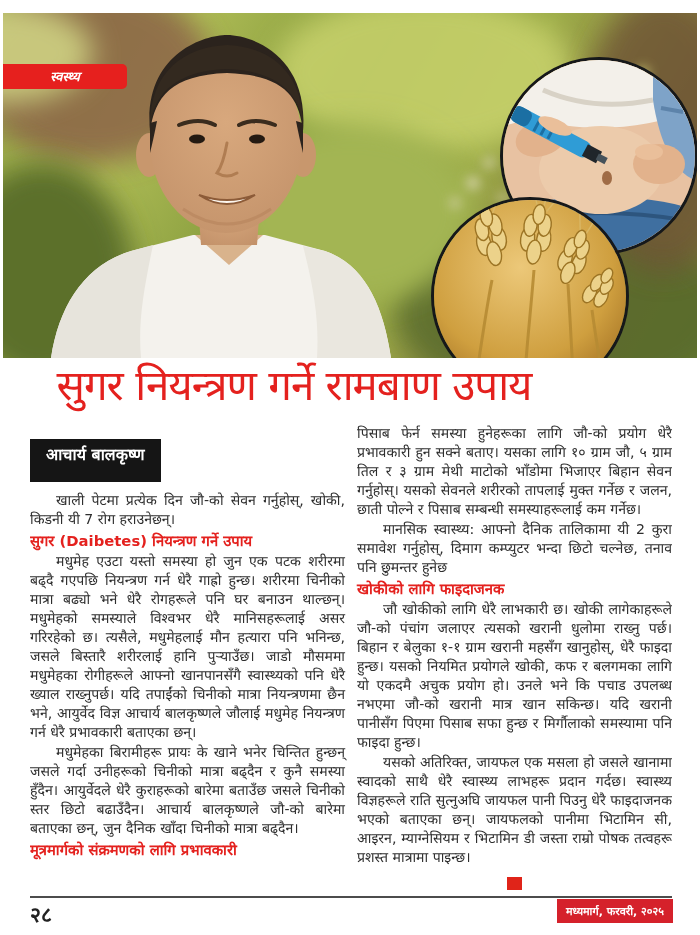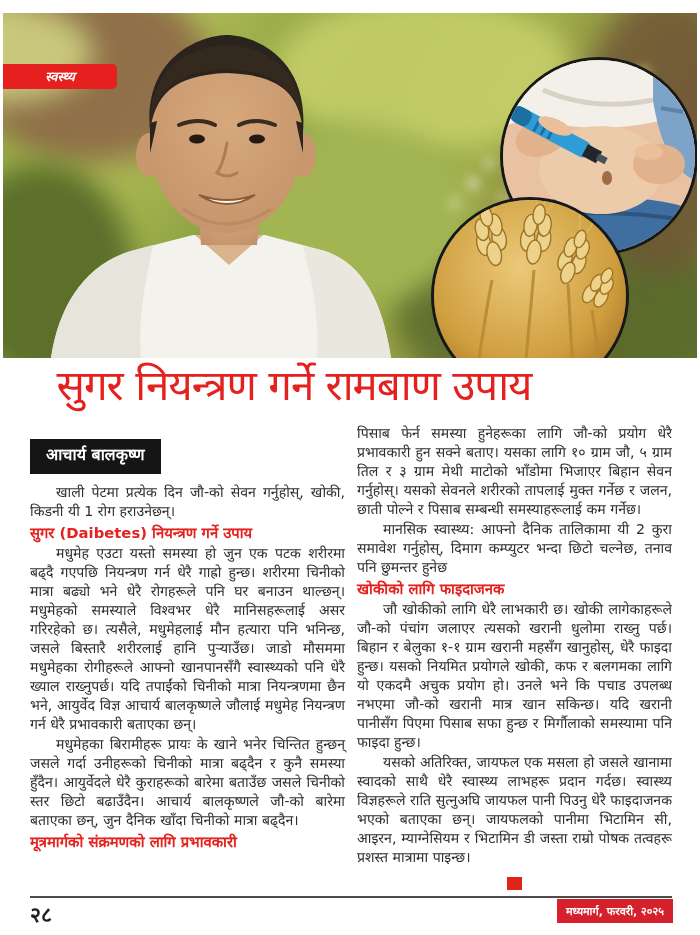--- a/index.html
+++ b/index.html
@@ -3,37 +3,37 @@
 <meta charset="utf-8">
 <style>
   html,body{margin:0;padding:0;background:#e8e8e8;}
   .page{position:relative;width:700px;height:935px;margin:0 auto;background:#ffffff;
         font-family:"DejaVu Sans","Liberation Sans",sans-serif;overflow:hidden;}
 
   
   .hero{position:absolute;left:3px;top:13px;width:694px;height:345px;overflow:hidden;
         background:linear-gradient(120deg,#93a845 0%,#aebb55 22%,#7e9638 45%,#9cab48 62%,#86763f 82%,#6f8234 100%);}
   .hero svg{position:absolute;left:0;top:0;}
-  .ribbon{position:absolute;left:0;top:51px;width:114px;height:25px;line-height:25px;
+  .ribbon{position:absolute;left:0;top:51px;width:124px;height:25px;line-height:25px;
           text-align:center;color:#fff;font-weight:bold;font-style:italic;font-size:13px;
           background:#e6201e;border-radius:0 5px 5px 0;z-index:6;}
   .inset{position:absolute;border-radius:50%;border:3px solid #16181a;overflow:hidden;box-sizing:border-box;}
   .inset-top{left:497px;top:44px;width:198px;height:198px;z-index:4;}
   .inset-bottom{left:428px;top:184px;width:198px;height:198px;z-index:5;}
 
   
   .headline{position:absolute;left:0;top:356px;width:588px;text-align:center;
             color:#e4211e;font-weight:400;font-size:42px;line-height:60px;letter-spacing:-1px;}
 
   
   .columns{position:absolute;left:30px;top:424px;width:642px;height:466px;
            display:flex;gap:12px;overflow:hidden;}
   .col{width:315px;}
   .author-box{display:inline-block;background:#151515;color:#ffffff;font-weight:bold;
-              font-size:16px;padding:4px 16px 9px;margin:15px 0 9px;}
+              font-size:16px;padding:4px 16px 17px;margin:15px 0 9px;}
   .body{font-size:14.1px;line-height:19px;text-align:justify;text-indent:26px;
         color:#2e2e2e;margin:0 0 1px;}
   .subhead{font-size:14.8px;line-height:20px;font-weight:bold;color:#e4211e;margin:2px 0 1px;}
   .end-mark{width:15px;height:13px;background:#e02419;margin:10px auto 0;}
 
   
   .footer-rule{position:absolute;left:30px;top:896px;width:642px;height:2px;background:#4c4c4c;}
   .page-number{position:absolute;left:30px;top:900px;font-size:21px;font-weight:bold;color:#222;}
   .issue-badge{position:absolute;right:27px;top:899px;background:#d5212b;color:#fff;
                font-size:11px;font-weight:bold;padding:4px 9px 5px;}
@@ -210,21 +210,21 @@
         <ellipse cx="50" cy="200" rx="110" ry="40" fill="#6d4a12" opacity="0.45"></ellipse>
       </svg>
     </div>
   </div>
 
   <div class="headline">सुगर नियन्त्रण गर्ने रामबाण उपाय</div>
 
   <div class="columns">
     <div class="col">
       <div class="author-box">आचार्य बालकृष्ण</div>
-      <p class="body">खाली पेटमा प्रत्येक दिन जौ-को सेवन गर्नुहोस्, खोकी, किडनी यी 1 रोग हराउनेछन्।</p>
+      <p class="body">खाली पेटमा प्रत्येक दिन जौ-को सेवन गर्नुहोस्, खोकी, किडनी यी 7 रोग हराउनेछन्।</p>
       <p class="subhead">सुगर (Daibetes) नियन्त्रण गर्ने उपाय</p>
       <p class="body">मधुमेह एउटा यस्तो समस्या हो जुन एक पटक शरीरमा बढ्दै गएपछि नियन्त्रण गर्न धेरै गाह्रो हुन्छ। शरीरमा चिनीको मात्रा बढ्यो भने धेरै रोगहरूले पनि घर बनाउन थाल्छन्। मधुमेहको समस्याले विश्वभर धेरै मानिसहरूलाई असर गरिरहेको छ। त्यसैले, मधुमेहलाई मौन हत्यारा पनि भनिन्छ, जसले बिस्तारै शरीरलाई हानि पुर्‍याउँछ। जाडो मौसममा मधुमेहका रोगीहरूले आफ्नो खानपानसँगै स्वास्थ्यको पनि धेरै ख्याल राख्नुपर्छ। यदि तपाईंको चिनीको मात्रा नियन्त्रणमा छैन भने, आयुर्वेद विज्ञ आचार्य बालकृष्णले जौलाई मधुमेह नियन्त्रण गर्न धेरै प्रभावकारी बताएका छन्।</p>
       <p class="body">मधुमेहका बिरामीहरू प्रायः के खाने भनेर चिन्तित हुन्छन् जसले गर्दा उनीहरूको चिनीको मात्रा बढ्दैन र कुनै समस्या हुँदैन। आयुर्वेदले धेरै कुराहरूको बारेमा बताउँछ जसले चिनीको स्तर छिटो बढाउँदैन। आचार्य बालकृष्णले जौ-को बारेमा बताएका छन्, जुन दैनिक खाँदा चिनीको मात्रा बढ्दैन।</p>
       <p class="subhead">मूत्रमार्गको संक्रमणको लागि प्रभावकारी</p>
       
     </div>
     <div class="col">
       <p class="body" style="text-indent:0">पिसाब फेर्न समस्या हुनेहरूका लागि जौ-को प्रयोग धेरै प्रभावकारी हुन सक्ने बताए। यसका लागि १० ग्राम जौ, ५ ग्राम तिल र ३ ग्राम मेथी माटोको भाँडोमा भिजाएर बिहान सेवन गर्नुहोस्। यसको सेवनले शरीरको तापलाई मुक्त गर्नेछ र जलन, छाती पोल्ने र पिसाब सम्बन्धी समस्याहरूलाई कम गर्नेछ।</p>
       <p class="body">मानसिक स्वास्थ्य: आफ्नो दैनिक तालिकामा यी 2 कुरा समावेश गर्नुहोस्, दिमाग कम्प्युटर भन्दा छिटो चल्नेछ, तनाव पनि छुमन्तर हुनेछ</p>
       <p class="subhead">खोकीको लागि फाइदाजनक</p>

